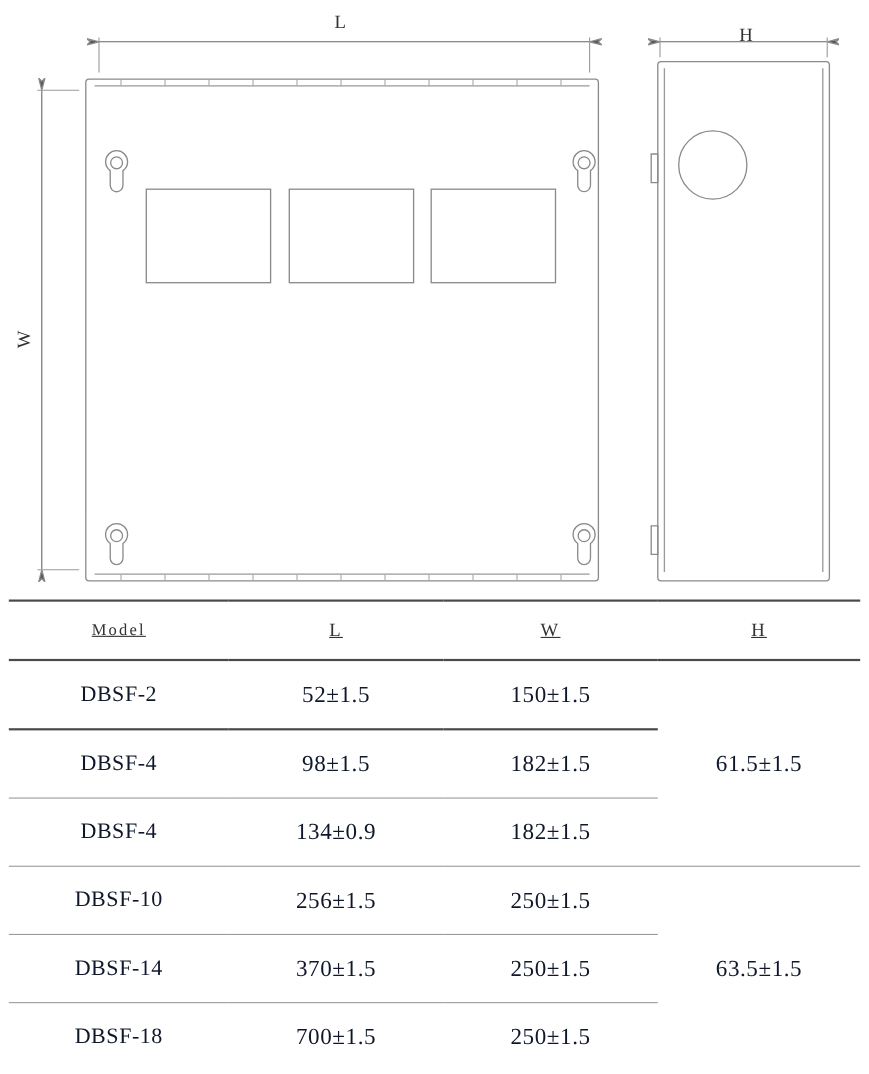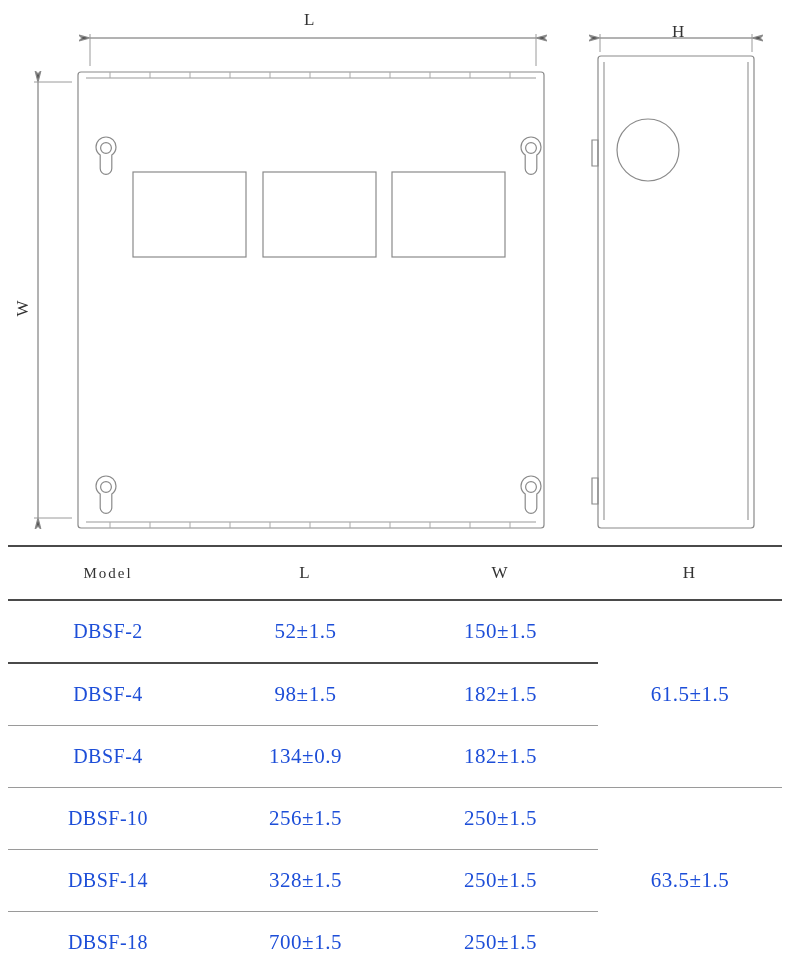--- a/index.html
+++ b/index.html
@@ -68,29 +68,30 @@
     text-align: center;
     font-weight: normal;
     padding: 0;
     vertical-align: middle;
   }
   #spec-table .head-row th {
     font-size: 17px;
     letter-spacing: 2px;
     height: 52px;
     color: #333;
+    text-decoration: underline;
   }
   #spec-table .head-row th.model-head {
     font-size: 15px;
     letter-spacing: 2px;
   }
   #spec-table tbody td {
     font-size: 21px;
     height: 61px;
-    color: #1d4ed8;
+    color: #0f172a;
     letter-spacing: 0.5px;
   }
   #spec-table tbody td.model-cell {
     font-size: 20px;
   }
   .rule-thick {
     border-top: 2px solid #4a4a4a !important;
   }
   .rule-thin {
     border-top: 1px solid #9a9a9a !important;
@@ -264,21 +265,21 @@
         <td class="rule-thin">182±1.5</td>
       </tr>
       <tr>
         <td class="model-cell rule-thin">DBSF-10</td>
         <td class="rule-thin">256±1.5</td>
         <td class="rule-thin">250±1.5</td>
         <td class="rule-thin" rowspan="3">63.5±1.5</td>
       </tr>
       <tr>
         <td class="model-cell rule-thin">DBSF-14</td>
-        <td class="rule-thin">328±1.5</td>
+        <td class="rule-thin">370±1.5</td>
         <td class="rule-thin">250±1.5</td>
       </tr>
       <tr>
         <td class="model-cell rule-thin">DBSF-18</td>
         <td class="rule-thin">700±1.5</td>
         <td class="rule-thin">250±1.5</td>
       </tr>
     </tbody>
   </table>
 

